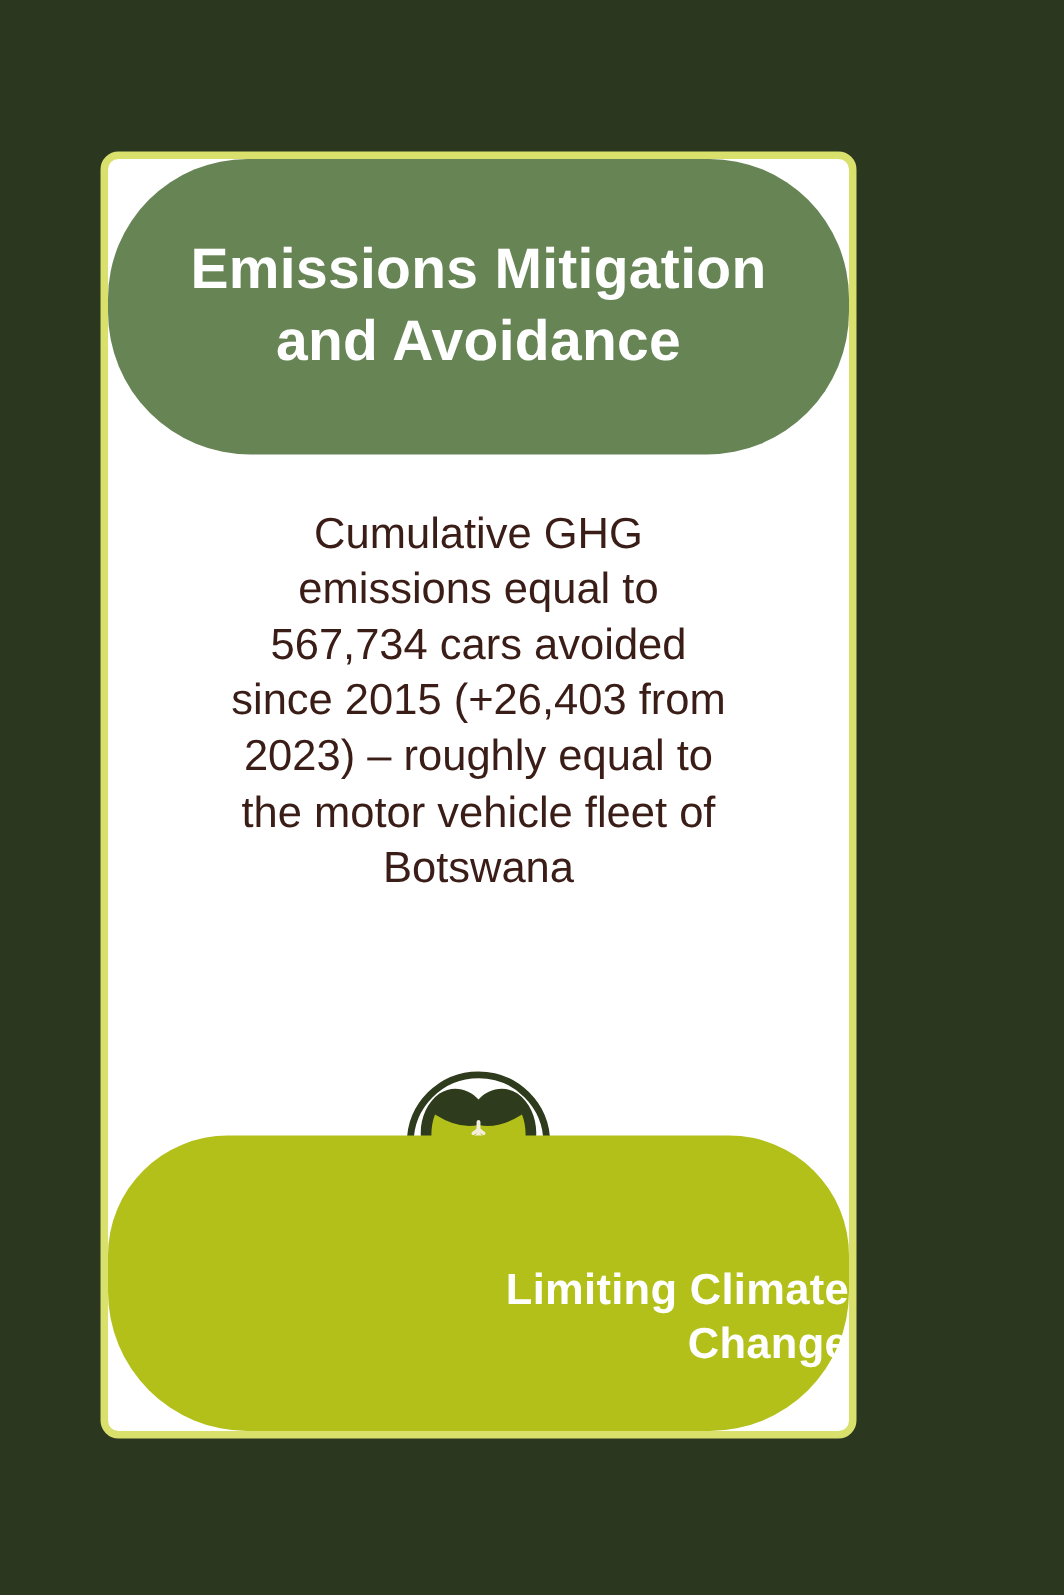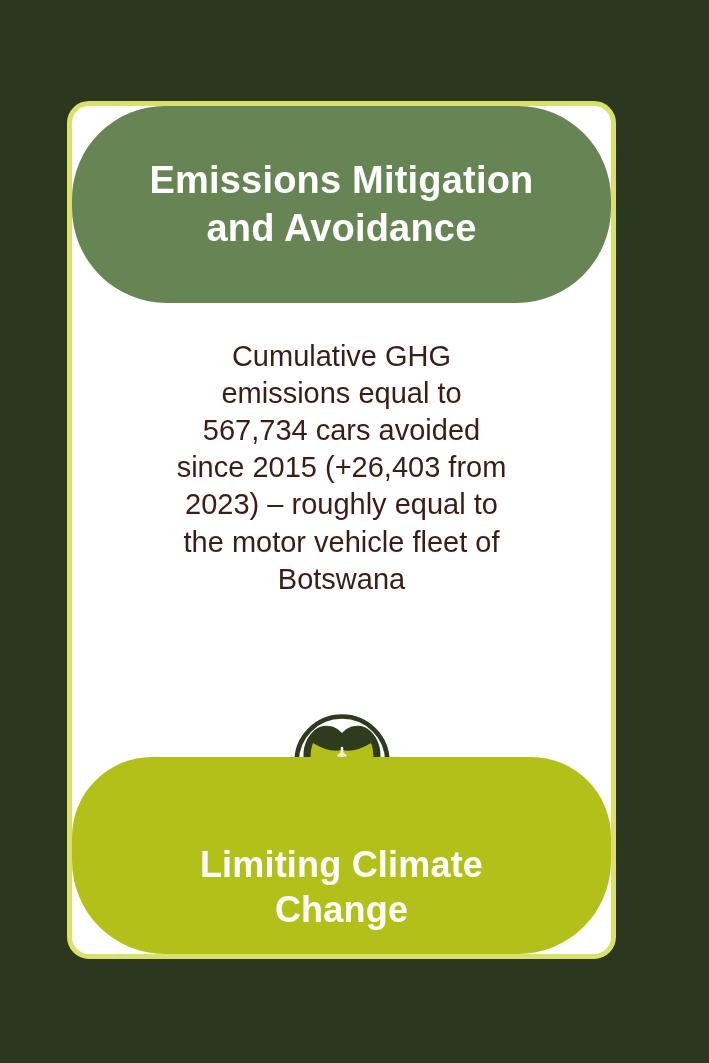--- a/index.html
+++ b/index.html
@@ -11,26 +11,26 @@
     height: 1063px;
     background: #2b371e;
     position: relative;
     overflow: hidden;
     font-family: "Liberation Sans", sans-serif;
   }
   .card {
     position: absolute;
     left: 67px;
     top: 101px;
-    width: 549px;
+    width: 504px;
     height: 858px;
     box-sizing: border-box;
     background: #ffffff;
     border: 5px solid #d9e06c;
-    border-radius: 22px;
+    border-radius: 12px;
   }
   .card-inner {
     position: absolute;
     inset: 0;
     border-radius: 93px;
     overflow: visible;
   }
   .card-header {
     position: absolute;
     top: 0;
@@ -68,23 +68,23 @@
     position: absolute;
     bottom: 0;
     left: 0;
     right: 0;
     height: 197px;
     background: #b3c019;
     border-radius: 80px 80px 93px 93px;
   }
   .footer-label {
     padding-top: 86px;
-    text-align: center;
+    text-align: right;
     color: #ffffff;
-    font-size: 36px;
+    font-size: 29px;
     font-weight: bold;
     line-height: 1.24;
     white-space: pre-line;
     letter-spacing: 0.2px;
   }
   .icon-wrap {
     position: absolute;
     top: 601px;
     left: 50%;
     transform: translateX(-50%);

